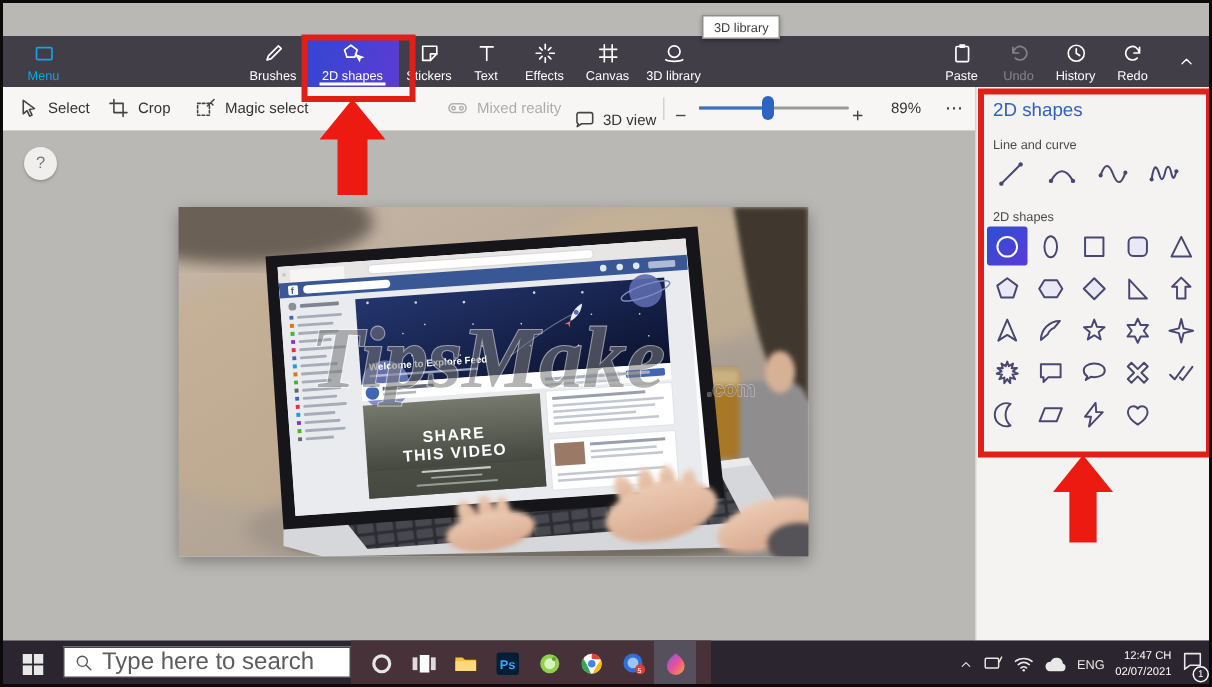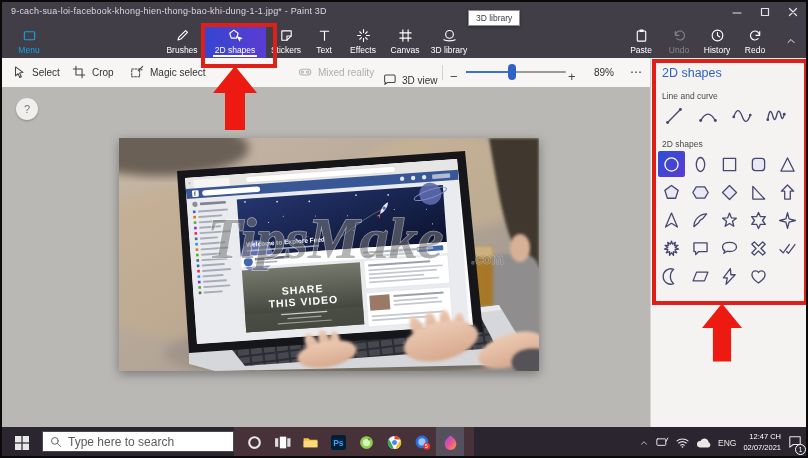--- a/index.html
+++ b/index.html
@@ -54,56 +54,38 @@
   
   .redbox{border:4px solid #e02018;z-index:30;}
   #redbox-tool{left:199px;top:21px;width:68px;height:37px;}
   #redbox-panel{left:650px;top:57px;width:148px;height:238px;}
   .arrow{z-index:35;}
   
   #taskbar{left:0;top:425px;width:100%;height:31px;background:#2a252e;}
   #task-tint{left:232px;top:0;width:240px;height:31px;background:#47323a;}
   #start-btn{left:0;top:0;width:40px;height:31px;display:flex;align-items:center;justify-content:center;}
   #searchbox{left:40px;top:4px;width:192px;height:21px;background:#fff;border:1px solid #4a4a4a;display:flex;align-items:center;gap:6px;padding:0 7px;box-sizing:border-box;}
-  #searchbox span{font-size:12px;color:#5c5c5c;white-space:nowrap;}
+  #searchbox span{font-size:16px;color:#5c5c5c;white-space:nowrap;}
   #task-apps{left:238px;top:0;height:31px;display:flex;align-items:center;}
   .tapp{width:28px;height:31px;display:flex;align-items:center;justify-content:center;}
   .tapp.active{background:#56505c;}
   #tray{right:4px;top:0;height:31px;display:flex;align-items:center;gap:7px;color:#e8e8e8;}
   #tray-clock{font-size:7.5px;line-height:1.35;text-align:right;color:#fff;}
   #action-center{position:relative;}
   #ac-badge{position:absolute;right:-4px;bottom:-3px;width:9px;height:9px;border-radius:50%;background:#2a252e;border:1px solid #fff;
             color:#fff;font-size:6.5px;display:flex;align-items:center;justify-content:center;}
   
   .oicon{stroke:currentColor;fill:none;stroke-width:1.2;stroke-linecap:round;stroke-linejoin:round;}
   .oicon .fill{fill:currentColor;stroke:none;}
 </style>
 </head>
 <body>
 
 <div id="stage">
 
-  <div class="abs" id="titlebar">
-    <div class="abs" id="title">9-cach-sua-loi-facebook-khong-hien-thong-bao-khi-dung-1-1.jpg* - Paint 3D</div>
-    <div class="abs winbtn" style="right:56px">
-      <svg class="oicon" width="10" height="10" viewBox="0 0 10 10">
-          <path d="M1 6 H9"></path>
-        </svg>
-    </div>
-    <div class="abs winbtn" style="right:28px">
-      <svg class="oicon" width="10" height="10" viewBox="0 0 10 10">
-          <rect x="1.5" y="1.5" width="7" height="7"></rect>
-        </svg>
-    </div>
-    <div class="abs winbtn" style="right:0">
-      <svg class="oicon" width="10" height="10" viewBox="0 0 10 10">
-          <path d="M1.5 1.5 L8.5 8.5 M8.5 1.5 L1.5 8.5"></path>
-        </svg>
-    </div>
-  </div>
 
   <div class="abs" id="ribbon">
     <div class="abs rbtn" id="menu-btn">
       <svg class="oicon ic" width="15" height="15" viewBox="0 0 16 16">
           <rect x="2.5" y="4" width="11" height="8.5" rx="1"></rect>
         </svg>
       <span class="lbl">Menu</span>
     </div>
     <div class="abs rtools" id="ribbon-tools">
         <div class="rbtn" style="width: 44px;">

